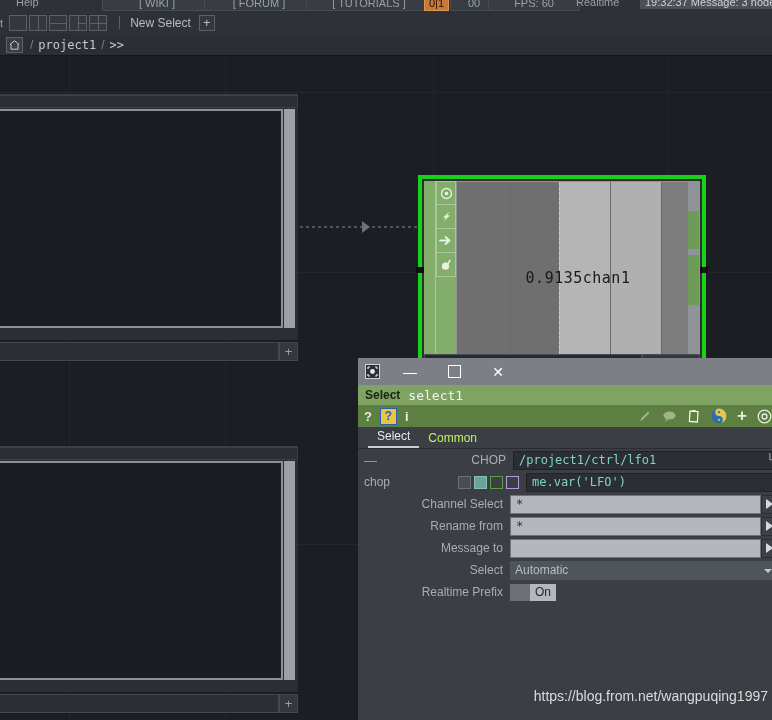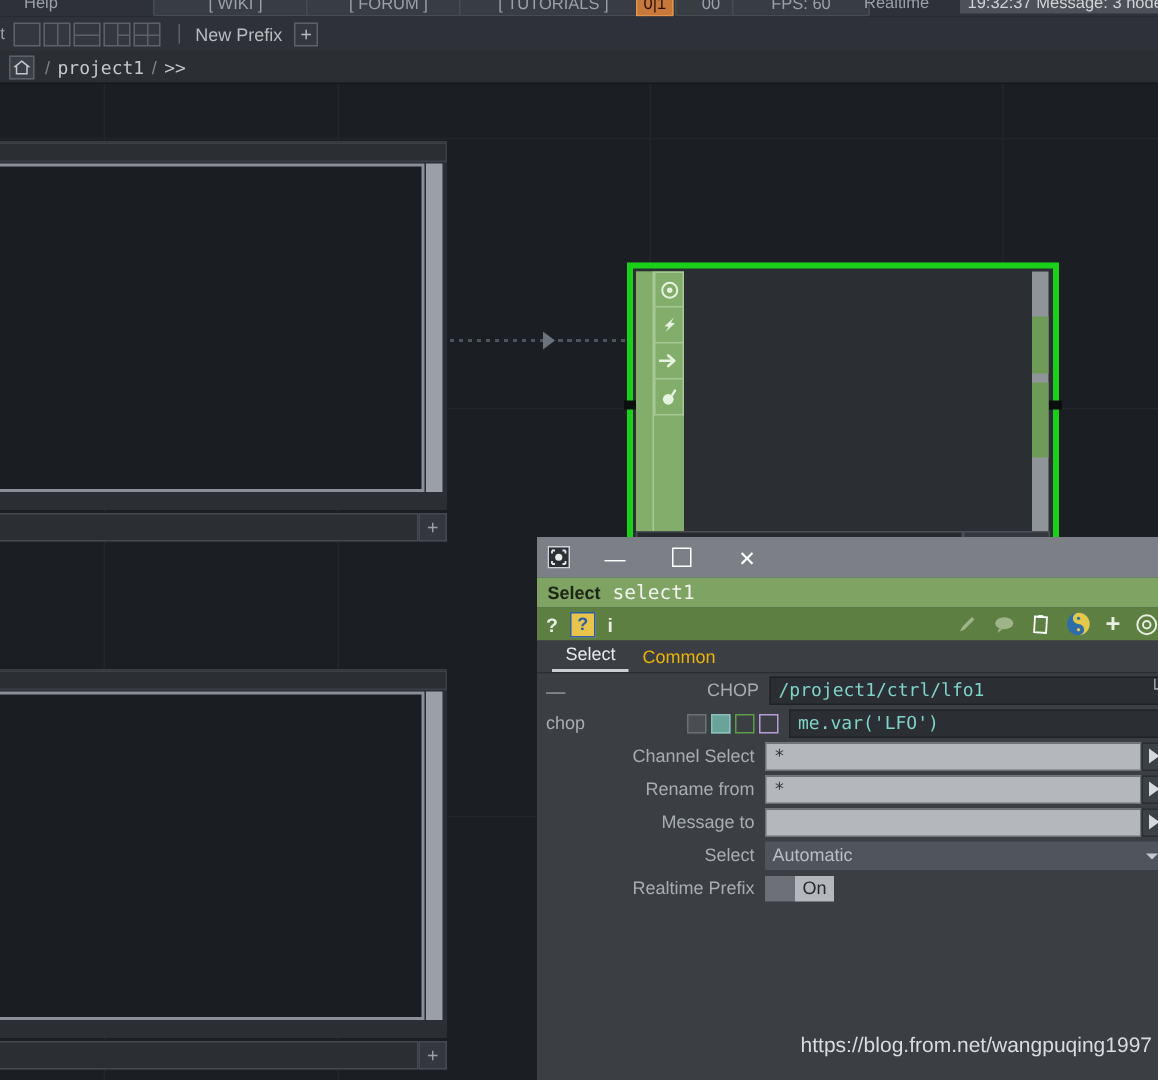--- a/index.html
+++ b/index.html
@@ -417,21 +417,21 @@
     height: 22px;
     background: #3b3f44;
     border-bottom: 1px solid #2a2d31;
     display: flex;
     align-items: flex-end;
     padding-left: 10px;
     box-sizing: border-box;
   }
   .tab {
     font-size: 12px;
-    color: #eab308;
+    color: #bef264;
     padding: 0 9px 3px 9px;
   }
   .tab.active {
     color: #e6eaee;
     border-bottom: 2px solid #c9ced3;
   }
 
   .dlg-body {
     position: absolute;
     left: 0; top: 91px; right: 0; bottom: 0;
@@ -586,21 +586,21 @@
   <div class="layout-swatch">
       <i class="ls-v" style="left:8px;"></i>
       <i class="ls-h" style="top:7px; left:8px;"></i>
     </div>
   <div class="layout-swatch">
       <i class="ls-v" style="left:8px;"></i>
       <i class="ls-h" style="top:7px;"></i>
     </div>
 
   <div class="layout-divider"></div>
-  <span class="new-layout-text">New Prefix</span>
+  <span class="new-layout-text">New Select</span>
   <div class="plus-btn">+</div>
 </div>
 
 <div class="path-bar">
   <div class="home-btn">
     <svg width="11" height="10" viewBox="0 0 11 10">
       <path d="M5.5 0.8 L10 4.4 L9 4.4 L9 9.2 L2 9.2 L2 4.4 L1 4.4 Z" fill="none" stroke="#c5c9cd" stroke-width="1"></path>
     </svg>
   </div>
   <span class="path-sep">/</span>
@@ -672,20 +672,32 @@
           </div>
           <div class="flag-btn">
             <svg width="13" height="13" viewBox="0 0 13 13">
               <circle cx="5.5" cy="8.2" r="3.6" fill="#e8f2e0"></circle>
               <path d="M8.2 5.2 L10 2.4" stroke="#e8f2e0" stroke-width="1.6" fill="none" stroke-linecap="round"></path>
             </svg>
           </div>
         </div>
       </div>
 
+      <div class="chop-graph">
+        <div class="band" style="left:0; width:102px;   background:#6f6f6f;"></div>
+        <div class="band" style="left:102px; width:52px; background:#b5b5b5; border-left:1px dashed #cfcfcf;"></div>
+        <div class="band" style="left:154px; width:50px; background:#b0b0b0;"></div>
+        <div class="band" style="left:204px; right:0;    background:#7d7d7d;"></div>
+        <div class="gline" style="left:53px;"></div>
+        <div class="gline" style="left:153px;"></div>
+        <div class="gline" style="left:204px;"></div>
+        <div class="chop-value">
+          <span>0.9135</span><span>chan1</span>
+        </div>
+      </div>
     </div>
 
     <div class="chop-right-strip">
       <div class="grn" style="top:30px; height:38px;"></div>
       <div class="grn" style="top:74px; height:50px;"></div>
     </div>
 
     <div class="chop-footer">
       <div class="chop-name">select1</div>
       <div class="chop-dots">

